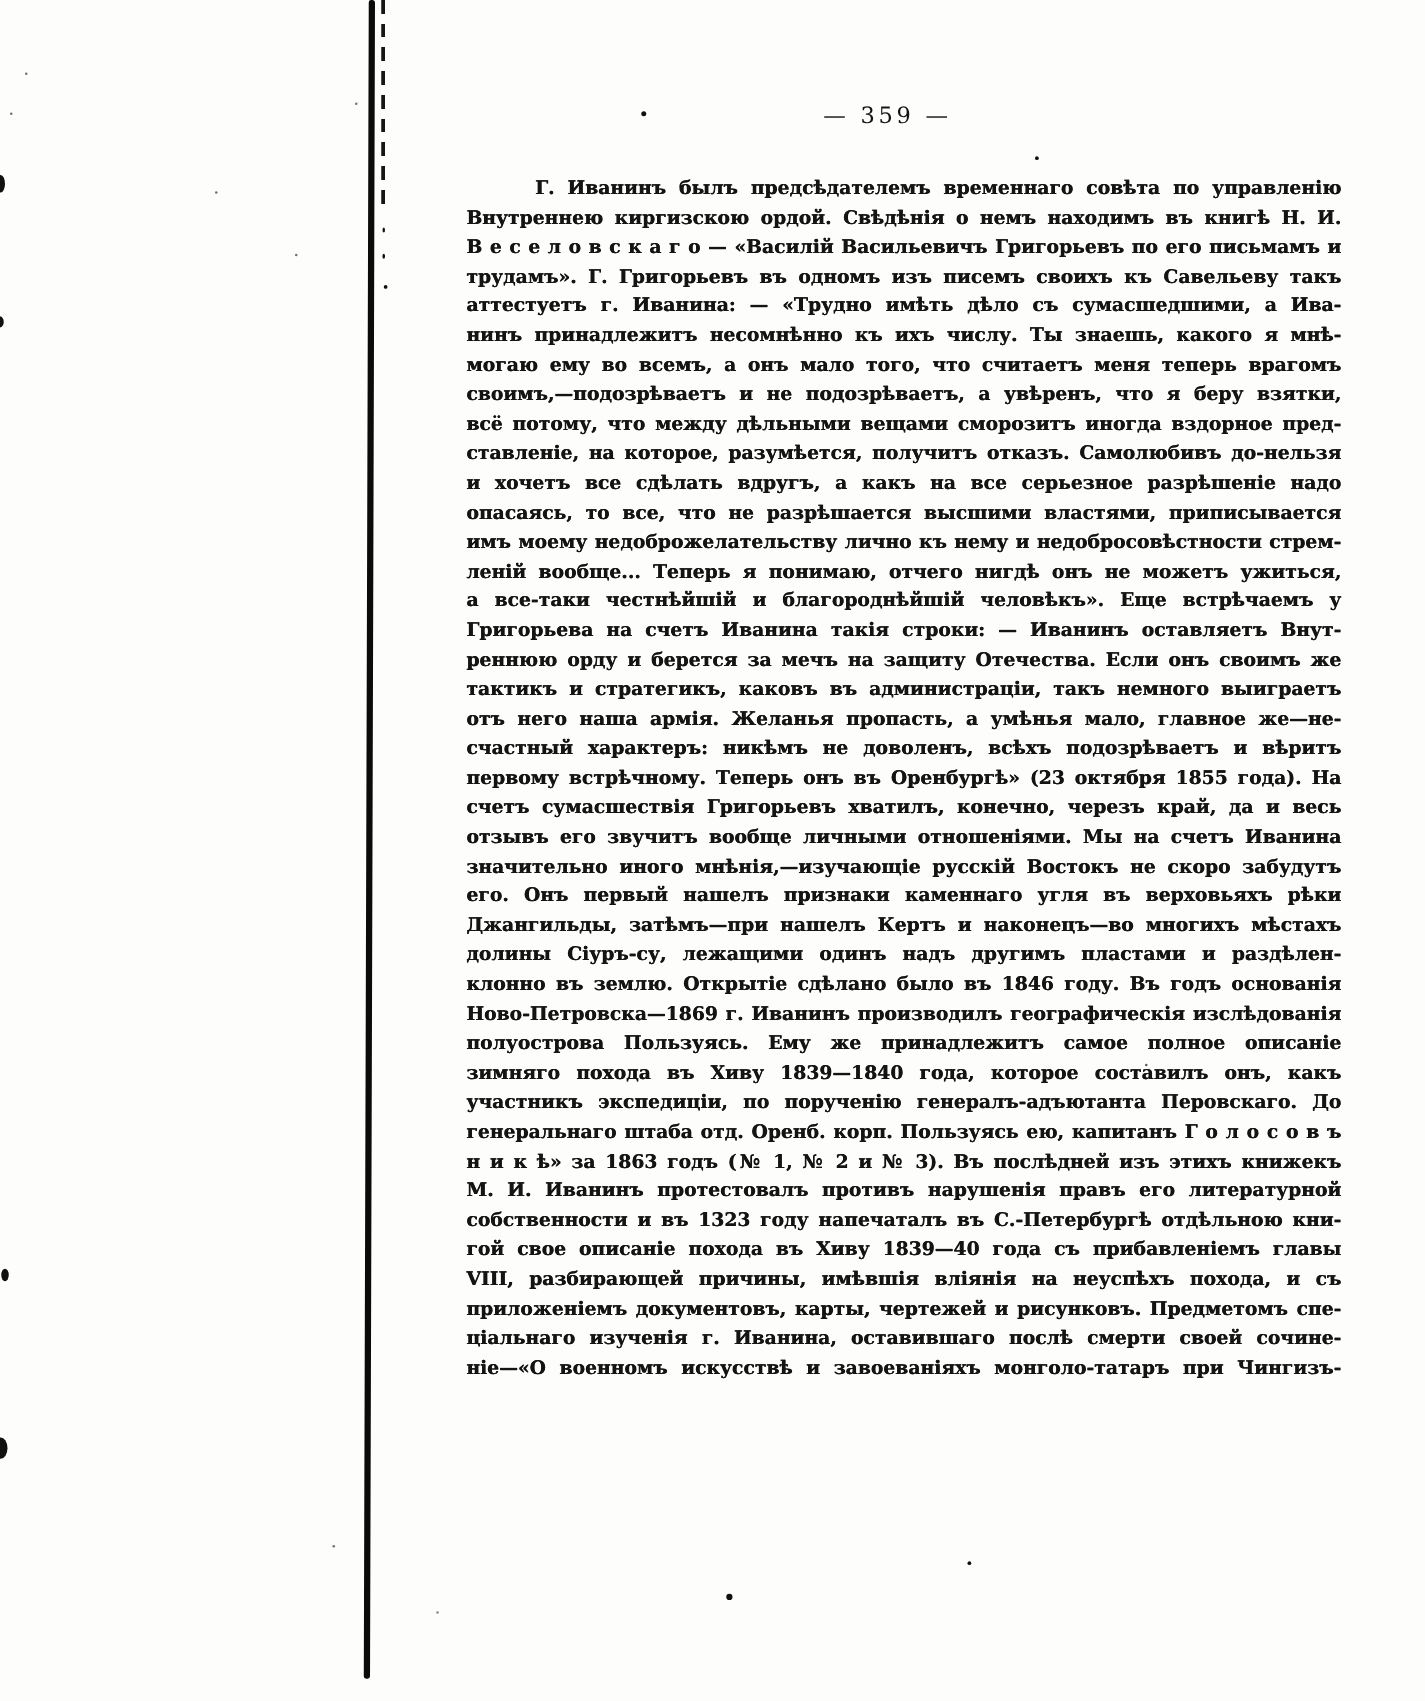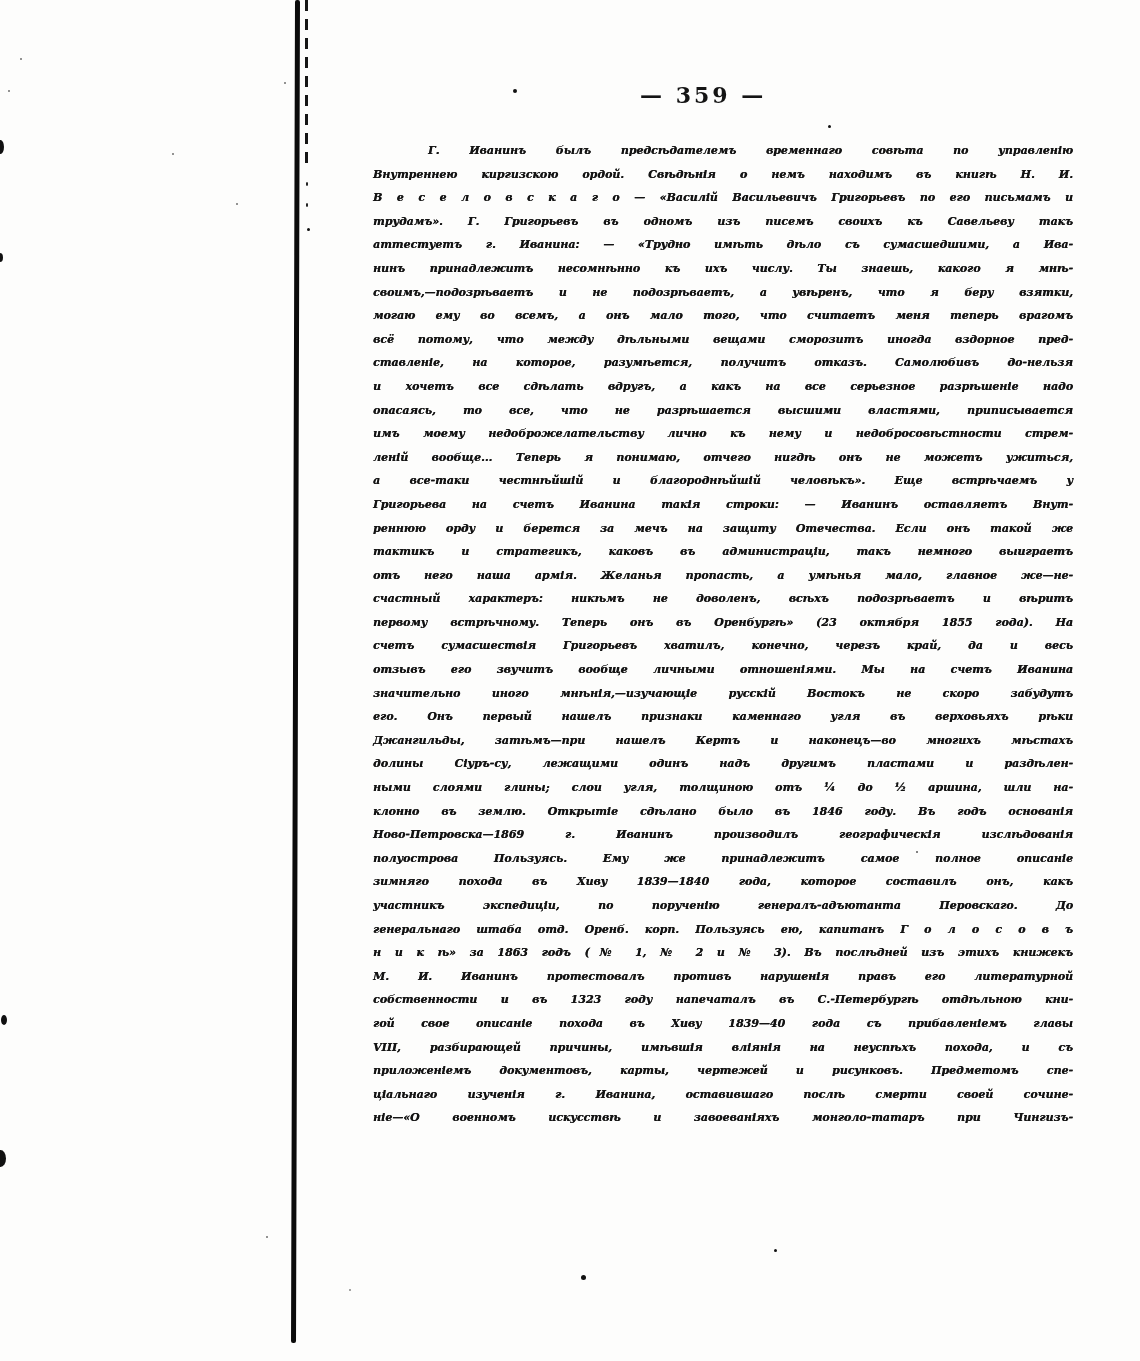--- a/index.html
+++ b/index.html
@@ -18,29 +18,28 @@
     transform:rotate(0.17deg);transform-origin:top left;
     border-radius:2px;
   }
   .rule-dashes{
     position:absolute;left:305px;top:0;width:3px;height:170px;
     background:repeating-linear-gradient(to bottom,#161616 0 11px,transparent 11px 19px);
   }
   
   .pagenum{
     position:absolute;left:640px;top:82px;width:140px;
-    font-size:22px;font-weight:700;letter-spacing:3px;
-    text-align:left;white-space:nowrap;
+    font-size:18px;font-weight:400;letter-spacing:3px;
+    text-align:center;white-space:nowrap;
   }
   
   .textblock{
     position:absolute;left:373px;top:139px;width:700px;
-    font-size:11px;font-weight:700;line-height:23.6px;
+    font-size:15px;font-weight:700;line-height:23.6px;
     text-shadow:0.3px 0 0 currentColor;
-    font-style:italic;
   }
   .textblock .line{
     text-align:justify;
     text-align-last:justify;
     height:23.6px;white-space:normal;overflow:visible;
   }
   .textblock .line:first-child{text-indent:55px;}
   
   .speck{position:absolute;background:#111;border-radius:50%;}
 </style>
@@ -74,42 +73,41 @@
 
   <div class="pagenum">— 359 —</div>
 
   <div class="textblock">
       <div class="line">Г. Иванинъ былъ предсѣдателемъ временнаго совѣта по управленію</div>
       <div class="line">Внутреннею киргизскою ордой. Свѣдѣнія о немъ находимъ въ книгѣ Н. И.</div>
       <div class="line">В е с е л о в с к а г о — «Василій Васильевичъ Григорьевъ по его письмамъ и</div>
       <div class="line">трудамъ». Г. Григорьевъ въ одномъ изъ писемъ своихъ къ Савельеву такъ</div>
       <div class="line">аттестуетъ г. Иванина: — «Трудно имѣть дѣло съ сумасшедшими, а Ива-</div>
       <div class="line">нинъ принадлежитъ несомнѣнно къ ихъ числу. Ты знаешь, какого я мнѣ-</div>
+      <div class="line">могаю ему во всемъ, а онъ мало того, что считаетъ меня теперь врагомъ</div>
       <div class="line">своимъ,—подозрѣваетъ и не подозрѣваетъ, а увѣренъ, что я беру взятки,</div>
-      <div class="line">могаю ему во всемъ, а онъ мало того, что считаетъ меня теперь врагомъ</div>
       <div class="line">всё потому, что между дѣльными вещами сморозитъ иногда вздорное пред-</div>
       <div class="line">ставленіе, на которое, разумѣется, получитъ отказъ. Самолюбивъ до-нельзя</div>
       <div class="line">и хочетъ все сдѣлать вдругъ, а какъ на все серьезное разрѣшеніе надо</div>
       <div class="line">опасаясь, то все, что не разрѣшается высшими властями, приписывается</div>
       <div class="line">имъ моему недоброжелательству лично къ нему и недобросовѣстности стрем-</div>
       <div class="line">леній вообще... Теперь я понимаю, отчего нигдѣ онъ не можетъ ужиться,</div>
       <div class="line">а все-таки честнѣйшій и благороднѣйшій человѣкъ». Еще встрѣчаемъ у</div>
       <div class="line">Григорьева на счетъ Иванина такія строки: — Иванинъ оставляетъ Внут-</div>
-      <div class="line">реннюю орду и берется за мечъ на защиту Отечества. Если онъ такой же</div>
+      <div class="line">реннюю орду и берется за мечъ на защиту Отечества. Если онъ своимъ же</div>
       <div class="line">тактикъ и стратегикъ, каковъ въ администраціи, такъ немного выиграетъ</div>
       <div class="line">отъ него наша армія. Желанья пропасть, а умѣнья мало, главное же—не-</div>
       <div class="line">счастный характеръ: никѣмъ не доволенъ, всѣхъ подозрѣваетъ и вѣритъ</div>
       <div class="line">первому встрѣчному. Теперь онъ въ Оренбургѣ» (23 октября 1855 года). На</div>
       <div class="line">счетъ сумасшествія Григорьевъ хватилъ, конечно, черезъ край, да и весь</div>
       <div class="line">отзывъ его звучитъ вообще личными отношеніями. Мы на счетъ Иванина</div>
       <div class="line">значительно иного мнѣнія,—изучающіе русскій Востокъ не скоро забудутъ</div>
       <div class="line">его. Онъ первый нашелъ признаки каменнаго угля въ верховьяхъ рѣки</div>
       <div class="line">Джангильды, затѣмъ—при нашелъ Кертъ и наконецъ—во многихъ мѣстахъ</div>
       <div class="line">долины Сіуръ-су, лежащими одинъ надъ другимъ пластами и раздѣлен-</div>
-      <div class="line">ными слоями глины; слои угля, толщиною отъ ¼ до ½ аршина, шли на-</div>
       <div class="line">клонно въ землю. Открытіе сдѣлано было въ 1846 году. Въ годъ основанія</div>
       <div class="line">Ново-Петровска—1869 г. Иванинъ производилъ географическія изслѣдованія</div>
       <div class="line">полуострова Пользуясь. Ему же принадлежитъ самое полное описаніе</div>
       <div class="line">зимняго похода въ Хиву 1839—1840 года, которое составилъ онъ, какъ</div>
       <div class="line">участникъ экспедиціи, по порученію генералъ-адъютанта Перовскаго. До</div>
       <div class="line">генеральнаго штаба отд. Оренб. корп. Пользуясь ею, капитанъ Г о л о с о в ъ</div>
       <div class="line">н и к ѣ» за 1863 годъ (№ 1, № 2 и № 3). Въ послѣдней изъ этихъ книжекъ</div>
       <div class="line">М. И. Иванинъ протестовалъ противъ нарушенія правъ его литературной</div>
       <div class="line">собственности и въ 1323 году напечаталъ въ С.-Петербургѣ отдѣльною кни-</div>
       <div class="line">гой свое описаніе похода въ Хиву 1839—40 года съ прибавленіемъ главы</div>

